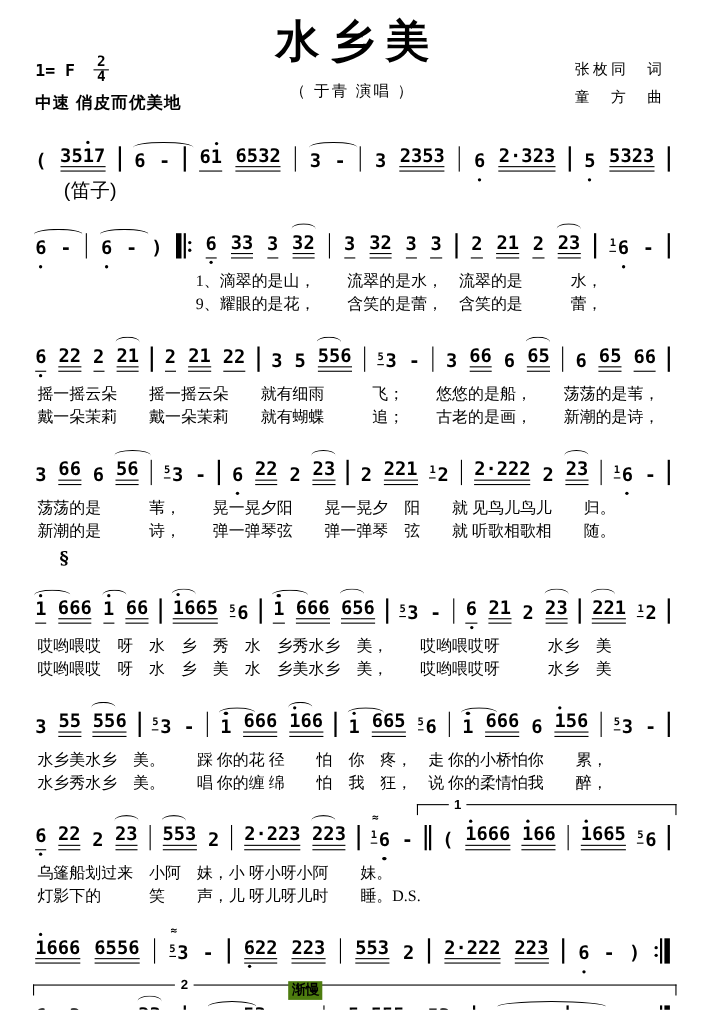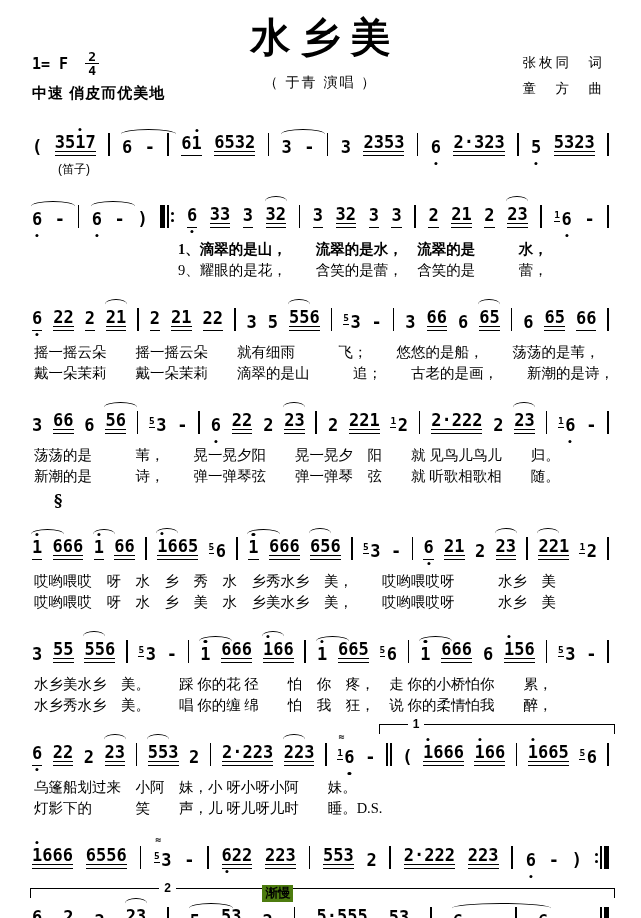--- a/index.html
+++ b/index.html
@@ -39,21 +39,21 @@
          margin-right:1.5px;padding-bottom:1px;}
   .trill{position:absolute;top:-17px;left:1px;font-size:10px;letter-spacing:-1px;}
   .arc{position:absolute;top:-10px;left:-1px;height:7px;
        border-top:1.4px solid #000;border-radius:100% 100% 0 0/130% 130% 0 0;}
   .bargrp{display:flex;align-items:center;gap:2.5px;height:23px;align-self:center;margin-top:6px;}
   .bline{width:1.6px;height:23px;background:#000;}
   .bthick{width:4.5px;height:23px;background:#000;}
   .rdots{display:flex;flex-direction:column;justify-content:center;gap:4px;height:23px;}
   .rdots i{width:3px;height:3px;border-radius:50%;background:#000;display:block;}
 
-  .inst-label{font-size:12px;margin:-6px 0 0 28px;}
+  .inst-label{font-size:18px;margin:-6px 0 0 28px;}
   .lyrics-row{font-family:"Liberation Serif",serif;font-size:14.5px;line-height:1.45;
               padding-left:4px;white-space:nowrap;}
   .segno{font-size:16px;font-weight:bold;margin:4px 0 0 24px;font-family:"DejaVu Serif",serif;}
 
   .volta{position:absolute;top:2px;height:9px;border-top:1.5px solid #000;
          border-left:1.5px solid #000;border-right:1.5px solid #000;}
   .vlabel{position:absolute;top:-8px;background:#fff;padding:0 5px;font-size:12px;font-weight:bold;}
   .tempo-mark{position:absolute;top:-1px;font-size:12.5px;font-weight:bold;background:#4d7c0f;padding:0 3px;}
 </style>
 </head>
@@ -156,21 +156,21 @@
           <span class="note u2"><span class="arc" style="width: 22px;"></span><span class="ch">2</span><span class="ch">3</span></span>
           <span class="bargrp">
             <span class="bline"></span>
           </span>
           <span class="note"><span class="grace">1</span><span class="ch lo">6</span></span>
           <span class="note">-</span>
           <span class="bargrp">
             <span class="bline"></span>
           </span>
         </div>
-        <div class="lyrics-row" style="padding-left: 148px; font-weight: bold;">1、滴翠的是山，　　流翠的是水，　流翠的是　　　水，</div>
+        <div class="lyrics-row" style="padding-left: 148px;">1、滴翠的是山，　　流翠的是水，　流翠的是　　　水，</div>
         <div class="lyrics-row" style="padding-left: 148px;">9、耀眼的是花，　　含笑的是蕾，　含笑的是　　　蕾，</div>
       </div>
       <div class="music-system">
         <div class="notes-row">
           <span class="note u1"><span class="ch lo">6</span></span>
           <span class="note u2"><span class="ch">2</span><span class="ch">2</span></span>
           <span class="note u1"><span class="ch">2</span></span>
           <span class="note u2"><span class="arc" style="width: 22px;"></span><span class="ch">2</span><span class="ch">1</span></span>
           <span class="bargrp">
             <span class="bline"></span>
@@ -200,21 +200,21 @@
             <span class="bline"></span>
           </span>
           <span class="note"><span class="ch">6</span></span>
           <span class="note u2"><span class="ch">6</span><span class="ch">5</span></span>
           <span class="note u1"><span class="ch">6</span><span class="ch">6</span></span>
           <span class="bargrp">
             <span class="bline"></span>
           </span>
         </div>
         <div class="lyrics-row">摇一摇云朵　　摇一摇云朵　　就有细雨　　　飞；　　悠悠的是船，　　荡荡的是苇，</div>
-        <div class="lyrics-row">戴一朵茉莉　　戴一朵茉莉　　滴翠的是山　　　追；　　古老的是画，　　新潮的是诗，</div>
+        <div class="lyrics-row">戴一朵茉莉　　戴一朵茉莉　　就有蝴蝶　　　追；　　古老的是画，　　新潮的是诗，</div>
       </div>
       <div class="music-system">
         <div class="notes-row">
           <span class="note"><span class="ch">3</span></span>
           <span class="note u2"><span class="ch">6</span><span class="ch">6</span></span>
           <span class="note"><span class="ch">6</span></span>
           <span class="note u2"><span class="arc" style="width: 33px;"></span><span class="ch">5</span><span class="ch">6</span></span>
           <span class="bargrp">
             <span class="bline"></span>
           </span>

